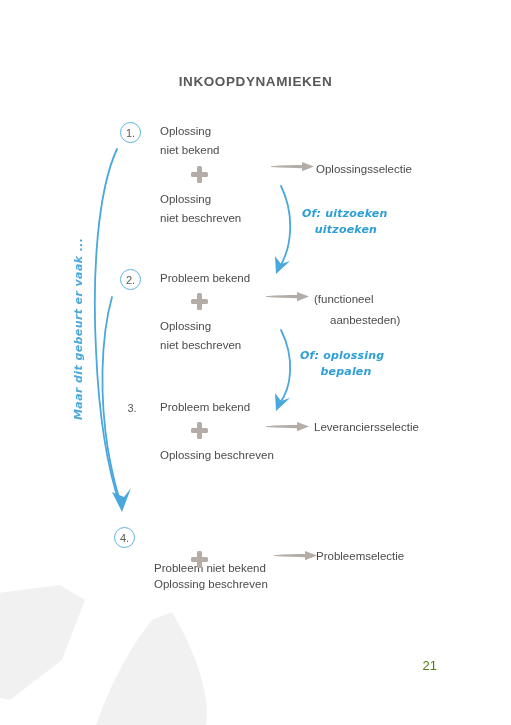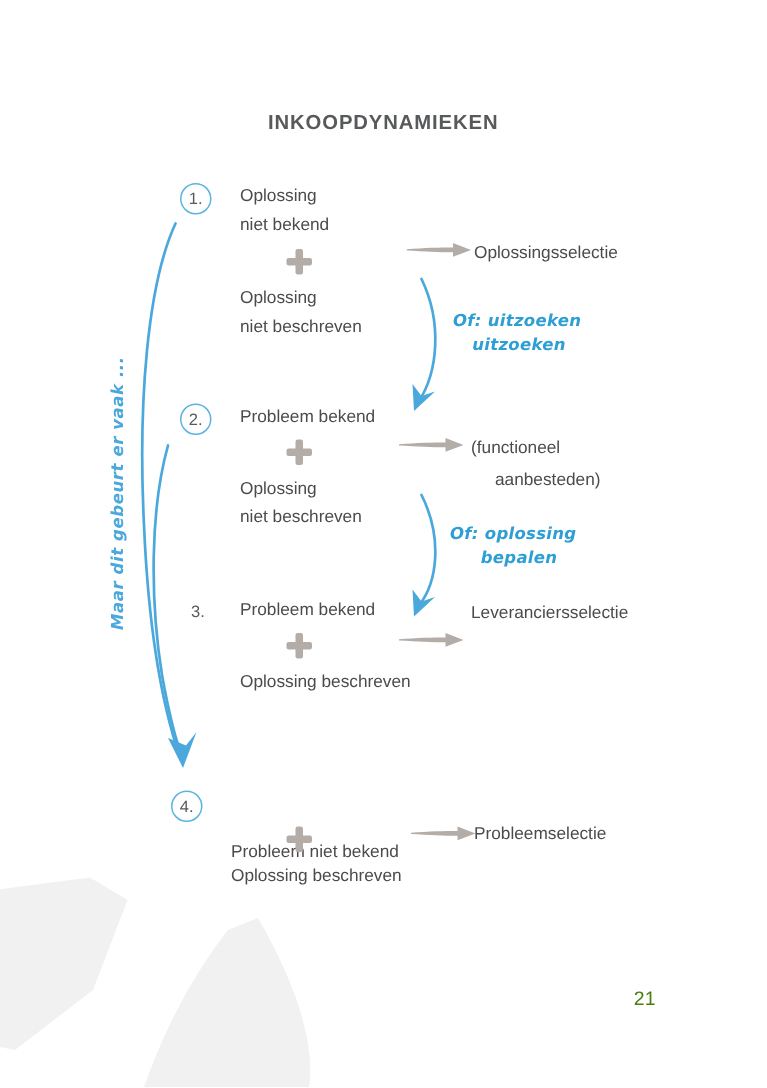--- a/index.html
+++ b/index.html
@@ -209,21 +209,21 @@
   <div class="block" style="left:120px; top:398px;">
     <div class="num">3.</div>
     <div class="cond" style="top:0px;">Probleem bekend</div>
     <div class="plus" style="left:71px; top:24px;"></div>
     <div class="cond" style="top:48px;">Oplossing beschreven</div>
   </div>
   <svg class="garrow" style="left:266px; top:420px;" viewBox="0 0 44 14">
     <path d="M0 6.2 C 12 5.2, 22 5.0, 31 5.0 L 31 2.0 L 43 6.6 L 31 11.2 L 31 8.2
              C 22 8.2, 12 7.6, 0 7.0 Z" fill="#b4aca6"></path>
   </svg>
-  <div class="result" style="left:314px; top:400px;">Leveranciersselectie</div>
+  <div class="result" style="left:314px; top:418px;">Leveranciersselectie</div>
 
   <div class="block" style="left:114px; top:527px;">
     <div class="num circled">4.</div>
     <div class="cond" style="top:16px;margin-top:16px;">Probleem niet bekend</div>
     <div class="plus" style="left:77px; top:24px;"></div>
     <div class="cond" style="top:48px;">Oplossing beschreven</div>
   </div>
   <svg class="garrow" style="left:274px; top:549px;" viewBox="0 0 44 14">
     <path d="M0 6.2 C 12 5.2, 22 5.0, 31 5.0 L 31 2.0 L 43 6.6 L 31 11.2 L 31 8.2
              C 22 8.2, 12 7.6, 0 7.0 Z" fill="#b4aca6"></path>

